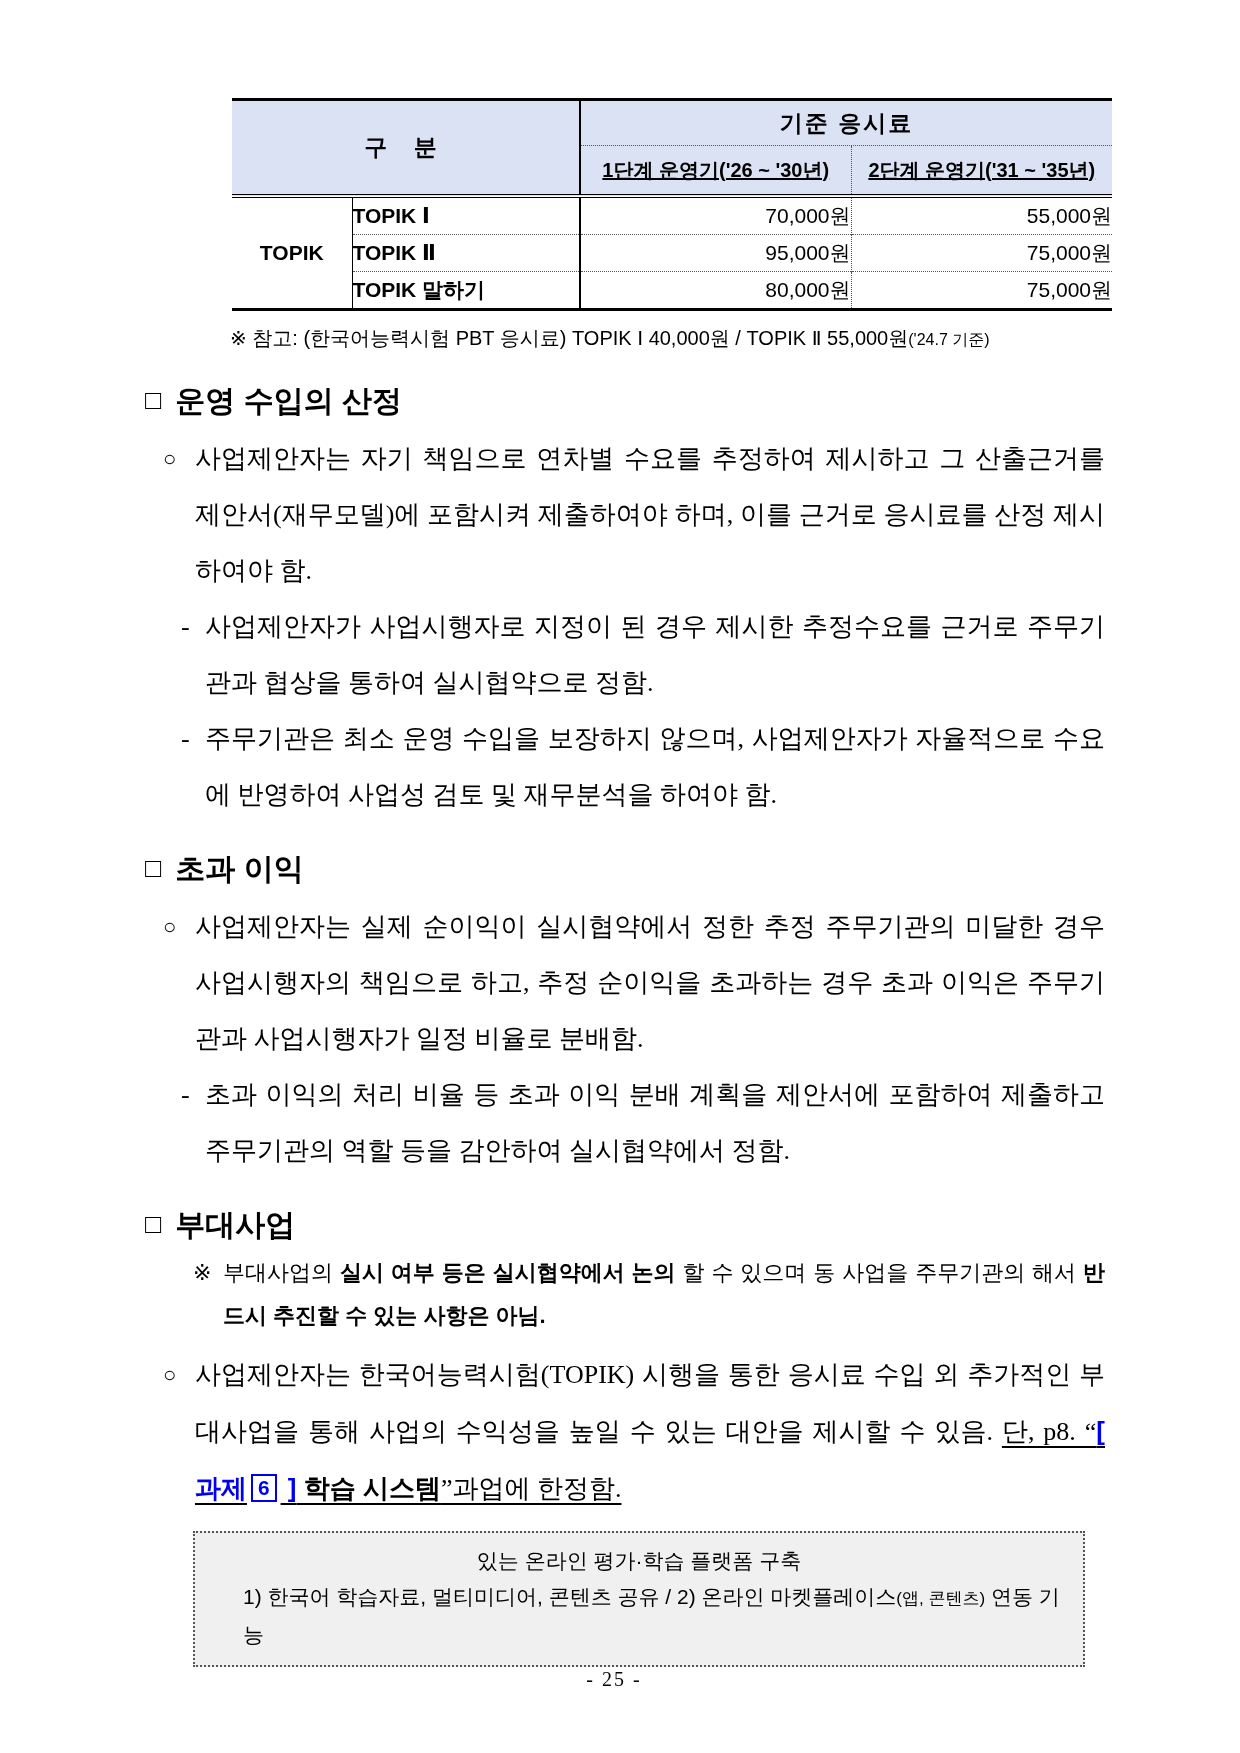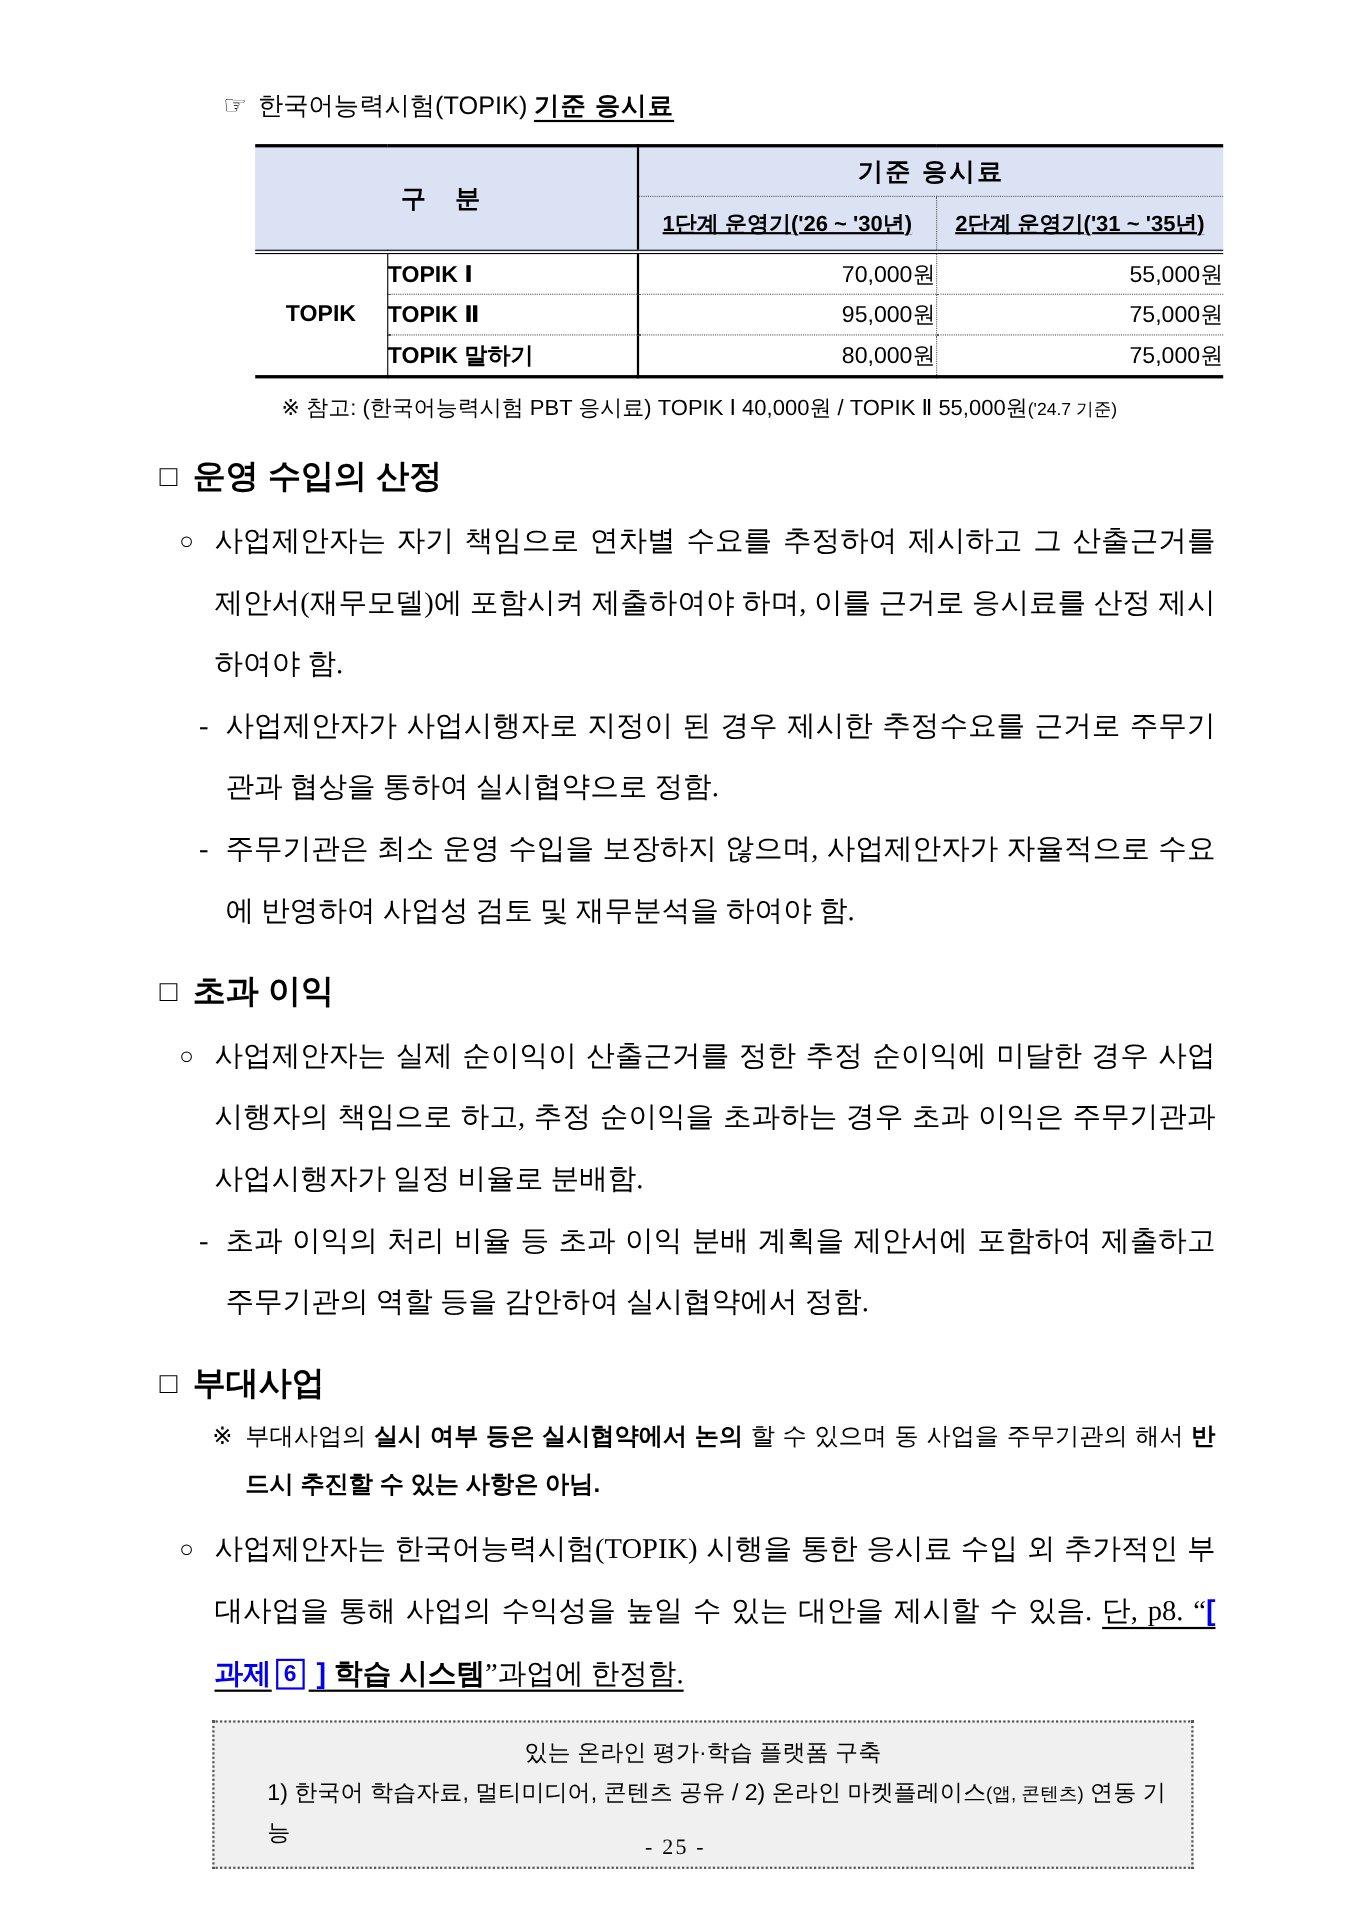--- a/index.html
+++ b/index.html
@@ -55,21 +55,21 @@
   }
   .th-period.first{border-right:1px dotted #555;}
   .fee-table tbody td{height:36px;font-size:21px;}
   .td-group{border-right:1px solid #000;text-align:center;font-weight:bold;}
   .td-name{border-right:2px solid #000;font-weight:bold;padding-left:16px;text-align:left;}
   .td-fee{text-align:right;padding-right:14px;}
   .td-fee.first{border-right:1px dotted #555;}
   .fee-table tbody tr + tr td{border-top:1px dotted #555;}
   
   .table-note{
-    margin:12px 0 0 111px;
+    margin:12px 0 0 85px;
     font-family:"Liberation Sans","DejaVu Sans",sans-serif;
     font-size:20px;line-height:30px;
   }
   .table-note .note-suffix{font-size:16px;}
   
   .sec-head{
     margin:26px 0 0 0;
     font-family:"Liberation Sans","DejaVu Sans",sans-serif;
     font-size:30px;font-weight:bold;line-height:40px;
     display:flex;align-items:center;
@@ -122,23 +122,20 @@
   .page-footer{
     position:absolute;left:0;right:12px;top:1668px;
     text-align:center;font-size:20px;letter-spacing:2px;
   }
 </style>
 </head>
 <body>
 
 <div class="page">
 
-  <div class="caption-line">
-    <span class="cap-icon">☞</span><span>한국어능력시험(TOPIK)</span><span class="caption-emph">기준 응시료</span>
-  </div>
 
   <table class="fee-table">
     <colgroup>
       <col style="width:120px">
         <col style="width:228px">
         <col style="width:271px">
         <col style="width:261px">
     </colgroup>
     <thead>
       <tr>
@@ -191,21 +188,21 @@
     <span class="marker">-</span>
     <div class="para-text">주무기관은 최소 운영 수입을 보장하지 않으며, 사업제안자가 자율적으로 수요에 반영하여 사업성 검토 및 재무분석을 하여야 함.</div>
   </div>
 
   <h2 class="sec-head">
     <span class="sq">□</span>
     <span>초과 이익</span>
   </h2>
   <div class="para">
     <span class="marker">○</span>
-    <div class="para-text">사업제안자는 실제 순이익이 산출근거를 정한 추정 순이익에 미달한 경우 사업시행자의 책임으로 하고, 추정 순이익을 초과하는 경우 초과 이익은 주무기관과 사업시행자가 일정 비율로 분배함.</div>
+    <div class="para-text">사업제안자는 실제 순이익이 실시협약에서 정한 추정 주무기관의 미달한 경우 사업시행자의 책임으로 하고, 추정 순이익을 초과하는 경우 초과 이익은 주무기관과 사업시행자가 일정 비율로 분배함.</div>
   </div>
   <div class="para sub">
     <span class="marker">-</span>
     <div class="para-text">초과 이익의 처리 비율 등 초과 이익 분배 계획을 제안서에 포함하여 제출하고 주무기관의 역할 등을 감안하여 실시협약에서 정함.</div>
   </div>
 
   <h2 class="sec-head">
     <span class="sq">□</span>
     <span>부대사업</span>
   </h2>

